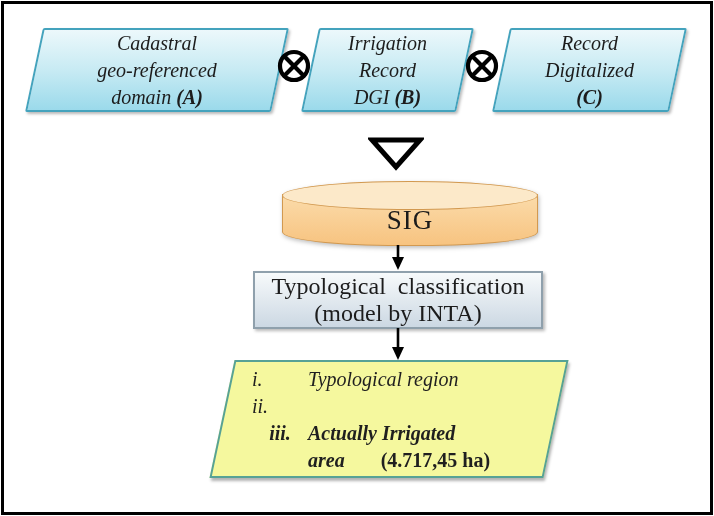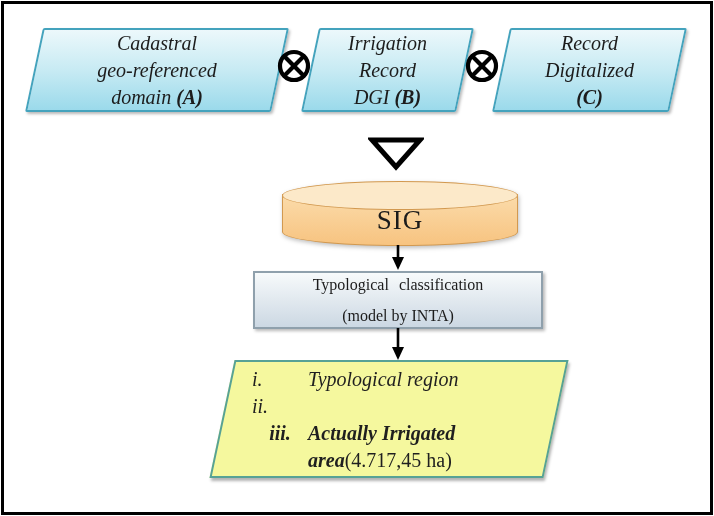--- a/index.html
+++ b/index.html
@@ -48,37 +48,37 @@
     position:absolute;left:0;right:0;top:24px;text-align:center;
     font-size:27px;letter-spacing:1px;color:#1b1b1b;
   }
 
   
   .proc .shape{
     background:linear-gradient(180deg,var(--proc_top) 0%,var(--proc_bottom) 100%);
     border:2px solid var(--proc_border);
     box-shadow:2px 2px 3px rgba(0,0,0,.28);
   }
-  .proc .box-text{font-style:normal;font-size:16px;line-height:27px;justify-content:space-between;}
+  .proc .box-text{font-style:normal;font-size:24px;line-height:27px;}
   .proc .l1{word-spacing:6px;}
 
   
   .out .shape{
     background:var(--out_fill);
     border:2.5px solid var(--out_border);
     box-shadow:2px 3px 3px rgba(0,0,0,.3);
   }
   .out-content{
     position:absolute;left:14px;top:6px;width:306px;
     font-style:italic;font-size:20px;line-height:27px;color:#1f1f1f;
   }
   .out-row{display:flex;}
   .out-row .marker{flex:0 0 56px;padding-left:16px;box-sizing:content-box;}
   .out-row.bold .marker,.out-row.bold .main{font-weight:bold;text-align:center;}
-  .out-row .suffix{font-style:normal;font-weight:normal;}
+  .out-row .suffix{font-style:normal;font-weight:bold;margin-left:36px;}
 </style>
 </head>
 <body>
 
 <div id="canvas">
   <div class="frame"></div>
 
   <div class="node skew cyan" style="left:34px;top:28px;width:246px;height:84px;">
     <div class="shape"></div>
     <div class="box-text">
@@ -121,21 +121,21 @@
       <div><span></span><b>(C)</b></div>
     </div>
   </div>
 
   <div class="sym" style="left:368px;top:136px;">
     <svg width="56" height="36" viewBox="0 0 56 36">
       <polygon points="4,4 52,4 28,31" fill="#ffffff" stroke="#000" stroke-width="5" stroke-linejoin="miter"></polygon>
     </svg>
   </div>
 
-  <div class="cyl" style="left:282px;top:181px;width:236px;height:65px;">
+  <div class="cyl" style="left:282px;top:181px;width:236px;height:65px;padding-left:20px;">
     <div class="cyl-body"></div>
     <div class="cyl-top"></div>
     <div class="cyl-label">SIG</div>
   </div>
 
   <div class="sym" style="left:389px;top:245px;">
     <svg width="18" height="26" viewBox="0 0 18 26">
       <line x1="9" y1="0" x2="9" y2="14" stroke="#000" stroke-width="2.6"></line>
       <polygon points="3,12 15,12 9,25" fill="#000"></polygon>
     </svg>

